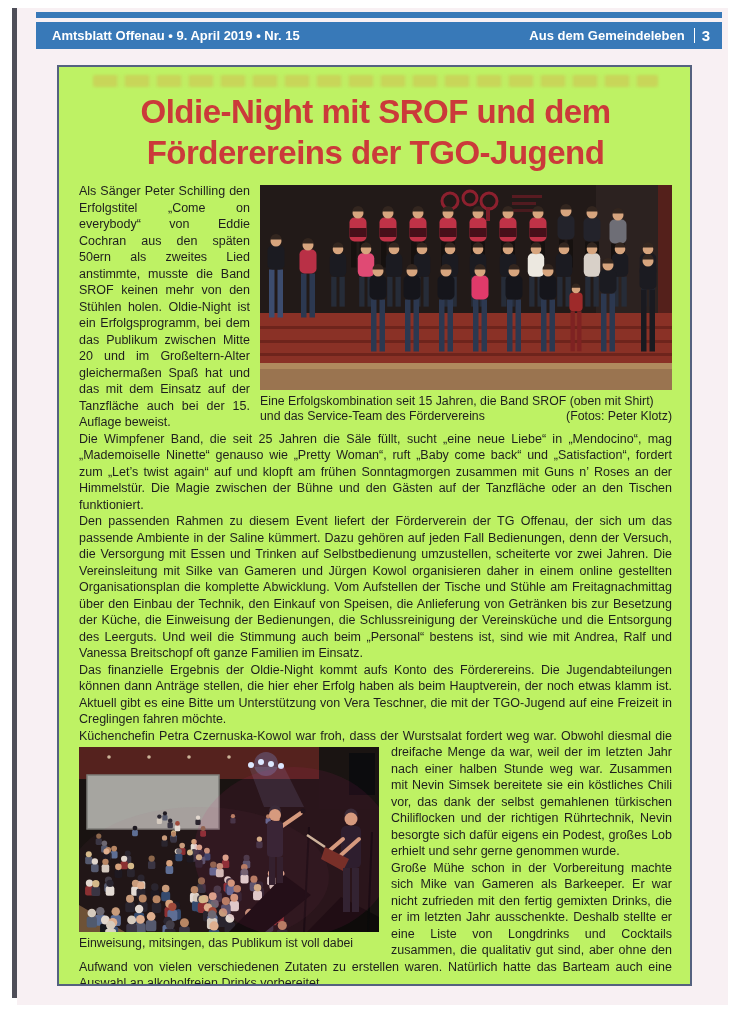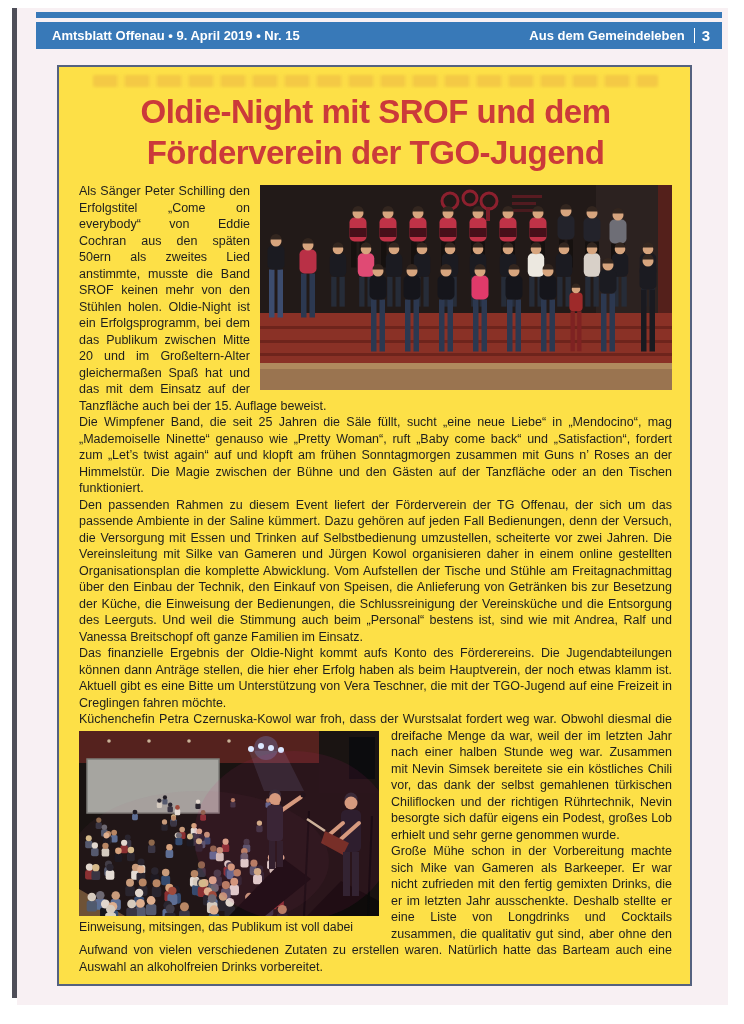--- a/index.html
+++ b/index.html
@@ -10,21 +10,21 @@
   .spine { position:absolute; left:12px; top:8px; width:5px; height:990px; background:#4e4e58; }
 
   .top-rule { position:absolute; left:19px; top:4px; width:686px; height:6px; background:#3879b8; }
   .header-bar { position:absolute; left:19px; top:14px; width:686px; height:27px; background:#3879b8;
     color:#fff; display:flex; justify-content:space-between; align-items:center;
     padding:0 12px 0 16px; box-sizing:border-box; font-weight:bold; font-size:13px; }
   .h-right { display:flex; align-items:flex-start; }
   .pgnum { border-left:1.5px solid #ffffff; margin-left:9px; padding-left:7px; font-size:15px; line-height:15px; }
 
   .article-box { position:absolute; left:40px; top:57px; width:635px; height:921px;
-    border:2px solid #55627f; background:#fde047; box-sizing:border-box;
+    border:2px solid #55627f; background:#bef264; box-sizing:border-box;
     padding:6px 18px 10px 20px; overflow:hidden; }
 
   .ghost { height:12px; margin:2px 14px 4px 14px; border-radius:2px;
     background:repeating-linear-gradient(90deg, rgba(224,148,64,.30) 0 24px, rgba(224,148,64,.05) 24px 32px);
     filter:blur(1.5px); }
 
   .title { margin:2px 0 10px 0; text-align:center; color:#cb3a3a; font-weight:bold;
     font-size:33px; line-height:41px; letter-spacing:-0.5px; }
   .title .tl { display:block; }
 
@@ -50,21 +50,21 @@
       <span class="h-right">
         <span>Aus dem Gemeindeleben</span>
         <span class="pgnum">3</span>
       </span>
     </div>
 
     <div class="article-box">
       <div class="ghost"></div>
       <h1 class="title">
         <span class="tl">Oldie-Night mit SROF und dem</span>
-        <span class="tl">Förderverein der TGO-Jugend</span>
+        <span class="tl">Förderereins der TGO-Jugend</span>
       </h1>
 
       <div class="body-text">
 
         <span class="ph1">
           <svg id="svg-band" width="412" height="205" viewBox="0 0 412 205" xmlns="http://www.w3.org/2000/svg">
             <rect x="0" y="0" width="412" height="128" fill="#221a18"></rect>
             <rect x="336" y="0" width="76" height="130" fill="#2c2220"></rect>
             <rect x="398" y="0" width="14" height="130" fill="#54201b"></rect>
 
@@ -253,20 +253,24 @@
                 <rect x="339.5" y="84.5" width="17" height="24" rx="5" fill="#1b1b21"></rect>
                 <circle cx="348" cy="80" r="5.5" fill="#d7a57e"></circle>
                 <path d="M 342.5 78.5 A 5.5 5.5 0 0 1 353.5 78.5 Z" fill="#33261f"></path>
                 <rect x="381" y="104.5" width="5.5" height="62" fill="#1a1a20"></rect>
                 <rect x="389.5" y="104.5" width="5.5" height="62" fill="#1a1a20"></rect>
                 <rect x="379.5" y="80.5" width="17" height="24" rx="5" fill="#1b1b21"></rect>
                 <circle cx="388" cy="76" r="5.5" fill="#d7a57e"></circle>
                 <path d="M 382.5 74.5 A 5.5 5.5 0 0 1 393.5 74.5 Z" fill="#33261f"></path>
               </g>
           </svg>
+          <span class="cap cap1">
+            <span>Eine Erfolgskombination seit 15 Jahren, die Band SROF (oben mit Shirt) und das Service-Team des Fördervereins</span>
+            <span class="credit">(Fotos: Peter Klotz)</span>
+          </span>
         </span>
 
         <p>Als Sänger Peter Schilling den Erfolgstitel „Come on everybody“ von Eddie Cochran aus den späten 50ern als zweites Lied anstimmte, musste die Band SROF keinen mehr von den Stühlen holen. Oldie-Night ist ein Erfolgsprogramm, bei dem das Publikum zwischen Mitte 20 und im Großeltern-Alter gleichermaßen Spaß hat und das mit dem Einsatz auf der Tanzfläche auch bei der 15. Auflage beweist.</p>
         <p>Die Wimpfener Band, die seit 25 Jahren die Säle füllt, sucht „eine neue Liebe“ in „Mendocino“, mag „Mademoiselle Ninette“ genauso wie „Pretty Woman“, ruft „Baby come back“ und „Satisfaction“, fordert zum „Let’s twist again“ auf und klopft am frühen Sonntagmorgen zusammen mit Guns n’ Roses an der Himmelstür. Die Magie zwischen der Bühne und den Gästen auf der Tanzfläche oder an den Tischen funktioniert.</p>
         <p>Den passenden Rahmen zu diesem Event liefert der Förderverein der TG Offenau, der sich um das passende Ambiente in der Saline kümmert. Dazu gehören auf jeden Fall Bedienungen, denn der Versuch, die Versorgung mit Essen und Trinken auf Selbstbedienung umzustellen, scheiterte vor zwei Jahren. Die Vereinsleitung mit Silke van Gameren und Jürgen Kowol organisieren daher in einem online gestellten Organisationsplan die komplette Abwicklung. Vom Aufstellen der Tische und Stühle am Freitagnachmittag über den Einbau der Technik, den Einkauf von Speisen, die Anlieferung von Getränken bis zur Besetzung der Küche, die Einweisung der Bedienungen, die Schlussreinigung der Vereinsküche und die Entsorgung des Leerguts. Und weil die Stimmung auch beim „Personal“ bestens ist, sind wie mit Andrea, Ralf und Vanessa Breitschopf oft ganze Familien im Einsatz.</p>
         <p>Das finanzielle Ergebnis der Oldie-Night kommt aufs Konto des Förderereins. Die Jugendabteilungen können dann Anträge stellen, die hier eher Erfolg haben als beim Hauptverein, der noch etwas klamm ist. Aktuell gibt es eine Bitte um Unterstützung von Vera Teschner, die mit der TGO-Jugend auf eine Freizeit in Creglingen fahren möchte.</p>
 
         <p>
           <span>Küchenchefin Petra Czernuska-Kowol war froh, dass der Wurstsalat fordert weg war.</span>
           <span class="ph2">

